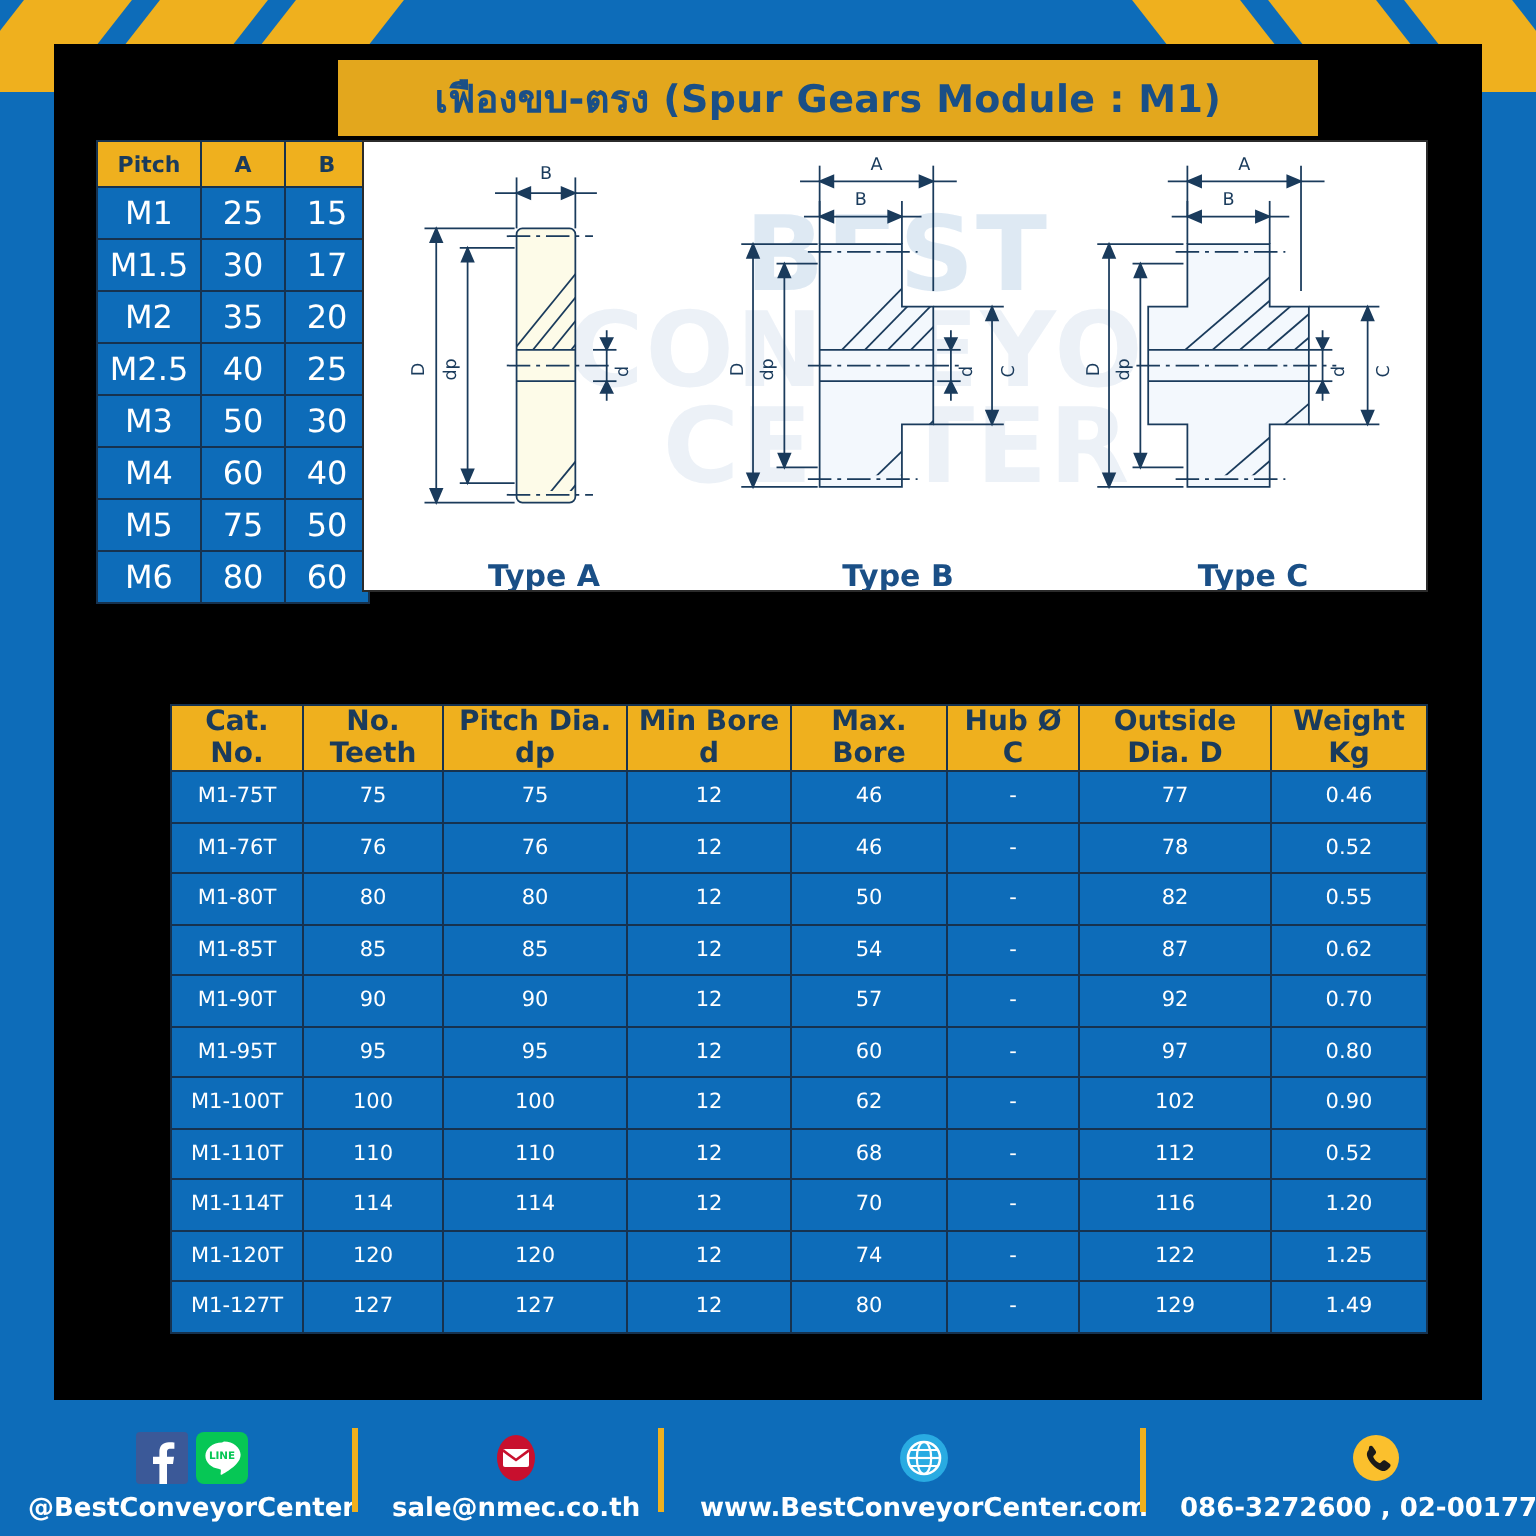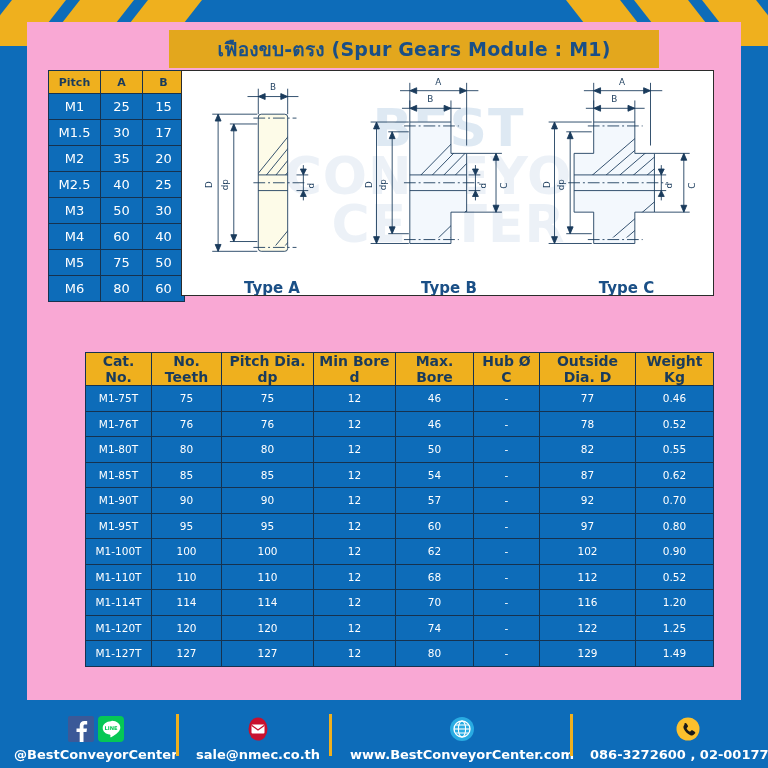--- a/index.html
+++ b/index.html
@@ -21,21 +21,21 @@
   .chev.l3 { left: 130px; }
   .chev.r { transform: skewX(38deg); }
   .chev.r1 { right: -6px; }
   .chev.r2 { right: 62px; }
   .chev.r3 { right: 130px; }
 
   
   .panel {
     position: absolute; left: 27px; top: 22px;
     width: 714px; height: 678px;
-    background: #f9a8d4;
+    background: #000000;
   }
 
   
   .title-banner {
     position: absolute; left: 142px; top: 8px;
     width: 490px; height: 38px;
     background: #e3a71d;
     display: flex; align-items: center; justify-content: center;
   }
   .title-banner .title-text {
@@ -53,21 +53,21 @@
     background: #efb01e; color: #1a3b5c;
     font-weight: bold;
   }
   .tbl td {
     background: #0d6cb9; color: #ffffff;
   }
 
   
   .pitch-wrap { position: absolute; left: 21px; top: 48px; }
   .pitch-tbl th { font-size: 11px; height: 23px; }
-  .pitch-tbl td { font-size: 13px; height: 26px; }
+  .pitch-tbl td { font-size: 16px; height: 26px; }
   .pitch-tbl th:nth-child(1), .pitch-tbl td:nth-child(1) { width: 52px; margin-left: 33px; }
   .pitch-tbl th:nth-child(2), .pitch-tbl td:nth-child(2) { width: 42px; }
   .pitch-tbl th:nth-child(3), .pitch-tbl td:nth-child(3) { width: 42px; }
 
   
   .diagram-panel {
     position: absolute; left: 154px; top: 48px;
     width: 533px; height: 226px;
     border: 1.3px solid #2b2b2b;
     background: #ffffff; overflow: hidden;

